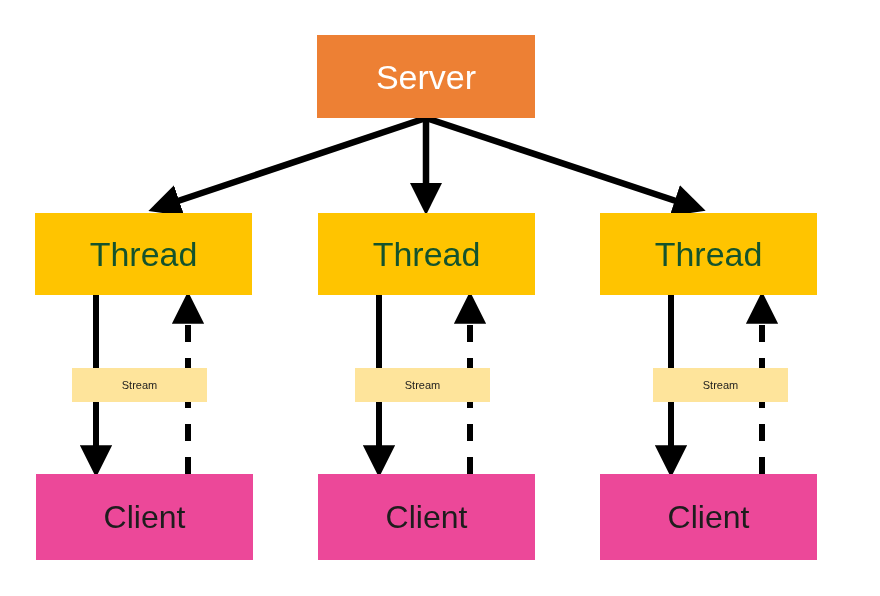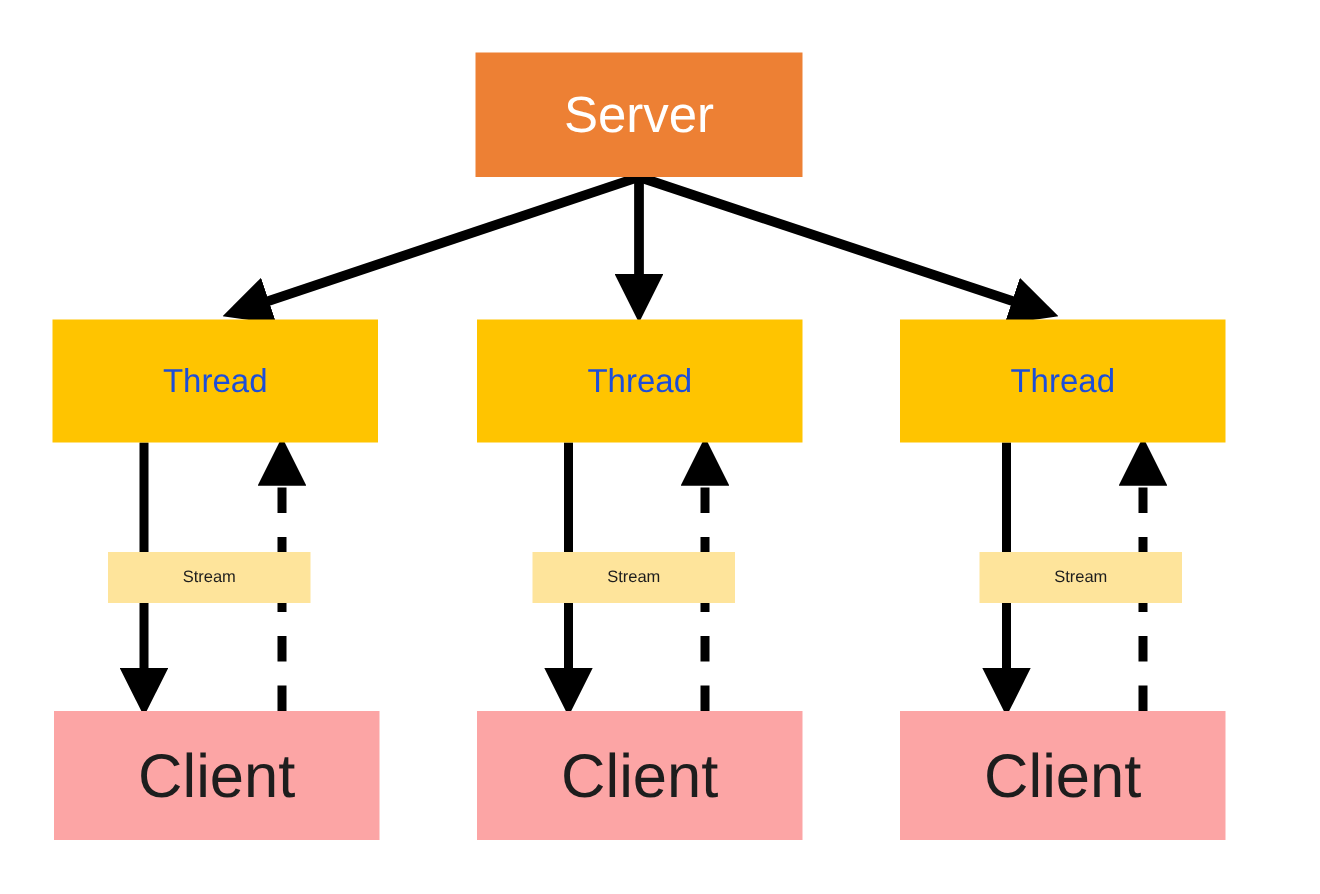--- a/index.html
+++ b/index.html
@@ -37,29 +37,29 @@
     line-height: 1;
   }
   .node-server {
     background: #ED8034;
     color: #ffffff;
     font-size: 34px;
     font-weight: 400;
   }
   .node-thread {
     background: #FFC400;
-    color: #1d4ed8;
-    font-size: 22px;
+    color: #14532d;
+    font-size: 34px;
     font-weight: 400;
     text-align: center;
   }
   .node-client {
-    background: #fca5a5;
+    background: #ec4899;
     color: #1d1d1d;
-    font-size: 41px;
+    font-size: 32px;
     font-weight: 400;
   }
   .node-stream {
     background: #FEE49B;
     color: #1d1d1d;
     font-size: 11px;
     font-weight: 400;
     z-index: 5;
   }
 </style>

